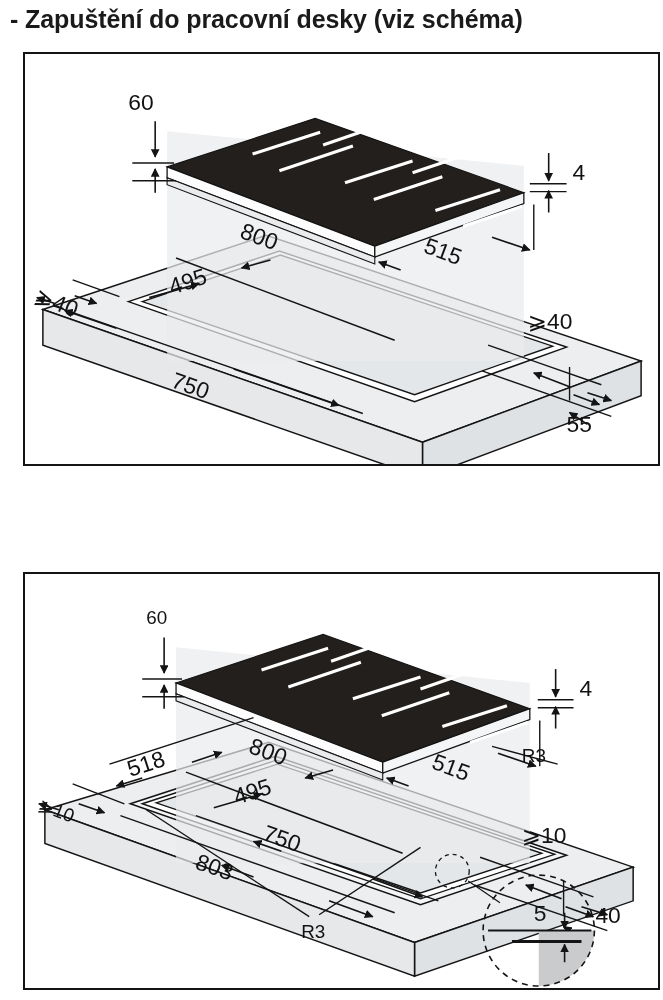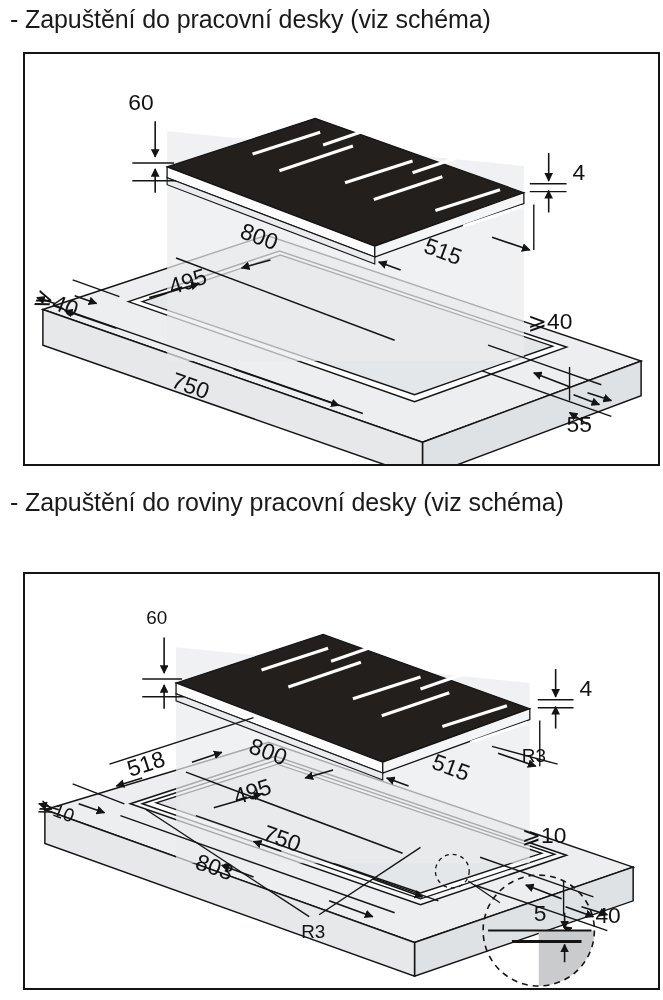--- a/index.html
+++ b/index.html
@@ -15,21 +15,21 @@
     overflow: hidden;
     background: #ffffff;
   }
   .heading {
     position: absolute;
     left: 10px;
     width: 648px;
     font-size: 25px;
     line-height: 1.22;
     color: #1a1a1a;
-    font-weight: 400;
+    font-weight: 700;
     letter-spacing: -0.1px;
     white-space: pre-wrap;
   }
   #heading-1 { top: 4px; }
   #heading-2 { top: 487px; }
 
   .figure-frame {
     position: absolute;
     border: 2.5px solid #141414;
     background: #ffffff;
@@ -161,21 +161,20 @@
       <g>
         <line x1="548" y1="316" x2="548" y2="350" stroke="#141414" stroke-width="1.4"></line>
         <line x1="460" y1="320" x2="590" y2="366" stroke="#141414" stroke-width="1.4"></line>
         <line x1="566" y1="342" x2="590" y2="350" stroke="#141414" stroke-width="1.6" marker-end="url(#ar1)"></line>
         <line x1="566" y1="374" x2="548" y2="362" stroke="#141414" stroke-width="1.6" marker-end="url(#ar1)"></line>
         <text class="dim-text" x="545" y="382">55</text>
       </g>
     </svg>
   </div>
 
-  <div class="heading" id="heading-2">- Zapuštění do roviny pracovní desky (viz schéma)</div>
 
   <div class="figure-frame" id="figure-2">
     <svg viewBox="0 0 637 418" preserveAspectRatio="none">
       <defs>
         <marker id="ar2" viewBox="0 0 10 10" refX="9" refY="5" markerWidth="5.5" markerHeight="5.5" orient="auto-start-reverse">
           <path d="M 0 0 L 10 5 L 0 10 z" fill="#141414"></path>
         </marker>
         <clipPath id="detailClip2">
           <circle cx="517" cy="360" r="56"></circle>
         </clipPath>

